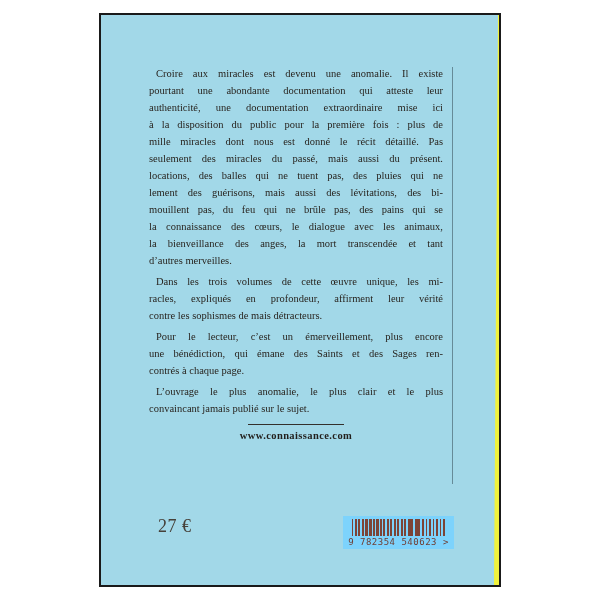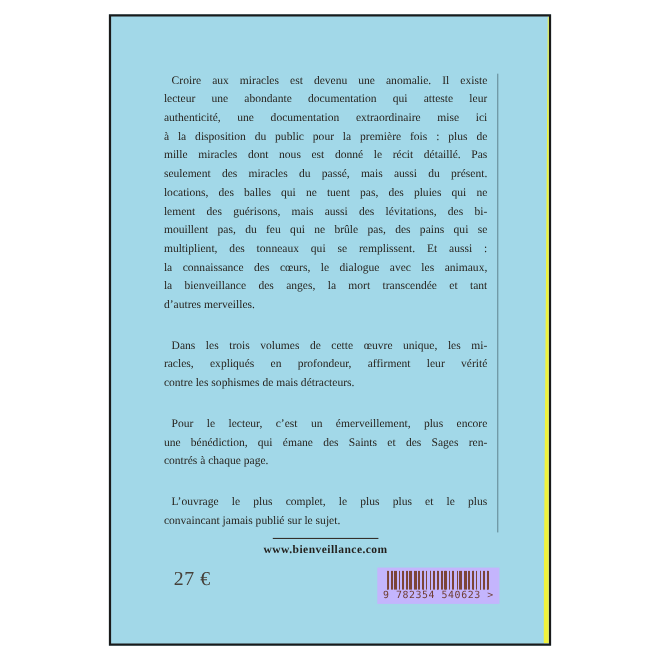--- a/index.html
+++ b/index.html
@@ -29,33 +29,33 @@
     position:absolute;left:48px;top:50px;width:294px;
     font-size:10.5px;color:#28241f;
   }
   .line{
     height:17px;line-height:17px;
     text-align:justify;text-align-last:justify;
     overflow:hidden;
   }
   .line.last{text-align-last:left;}
   .line.first{text-indent:7px;}
-  .para + .para{margin-top:20px;}
+  .para + .para{margin-top:4px;}
   .rule{width:96px;height:1px;background:#33302c;margin:7px auto 5px auto;}
   .website{
     text-align:center;font-weight:bold;font-size:10.5px;
     letter-spacing:0.4px;color:#221f1c;
   }
   .price{
     position:absolute;left:57px;top:501px;
     font-size:18px;color:#46413a;letter-spacing:0.5px;
   }
   .barcode{
     position:absolute;left:242px;top:501px;width:111px;height:33px;
-    background:#c4b5fd;
+    background:#7dd3fc;
   }
   .bars{
     position:absolute;left:9px;right:9px;top:3px;height:17px;
     background:
       repeating-linear-gradient(90deg, #7c4437 0 1.5px, transparent 1.5px 3.5px),
       repeating-linear-gradient(90deg, #7c4437 0 1px, transparent 1px 6.5px);
   }
   .digits{
     position:absolute;left:0;right:0;bottom:2px;
     text-align:center;
@@ -68,50 +68,49 @@
 <body>
 
 <div class="stage">
   <div class="cover">
     <div class="page-edge"></div>
     <div class="crease"></div>
 
     <div class="text-block">
       <div class="para">
         <div class="line first">Croire aux miracles est devenu une anomalie. Il existe</div>
-        <div class="line">lecteur une abondante documentation qui atteste leur</div>
+        <div class="line">pourtant une abondante documentation qui atteste leur</div>
         <div class="line">authenticité, une documentation extraordinaire mise ici</div>
         <div class="line">à la disposition du public pour la première fois : plus de</div>
         <div class="line">mille miracles dont nous est donné le récit détaillé. Pas</div>
         <div class="line">seulement des miracles du passé, mais aussi du présent.</div>
         <div class="line">locations, des balles qui ne tuent pas, des pluies qui ne</div>
         <div class="line">lement des guérisons, mais aussi des lévitations, des bi-</div>
         <div class="line">mouillent pas, du feu qui ne brûle pas, des pains qui se</div>
-        <div class="line">multiplient, des tonneaux qui se remplissent. Et aussi :</div>
         <div class="line">la connaissance des cœurs, le dialogue avec les animaux,</div>
         <div class="line">la bienveillance des anges, la mort transcendée et tant</div>
         <div class="line last">d’autres merveilles.</div>
       </div>
       <div class="para">
         <div class="line first">Dans les trois volumes de cette œuvre unique, les mi-</div>
         <div class="line">racles, expliqués en profondeur, affirment leur vérité</div>
         <div class="line last">contre les sophismes de mais détracteurs.</div>
       </div>
       <div class="para">
         <div class="line first">Pour le lecteur, c’est un émerveillement, plus encore</div>
         <div class="line">une bénédiction, qui émane des Saints et des Sages ren-</div>
         <div class="line last">contrés à chaque page.</div>
       </div>
       <div class="para">
-        <div class="line first">L’ouvrage le plus complet, le plus plus et le plus</div>
+        <div class="line first">L’ouvrage le plus anomalie, le plus clair et le plus</div>
         <div class="line last">convaincant jamais publié sur le sujet.</div>
       </div>
 
       <div class="rule"></div>
-      <div class="website">www.bienveillance.com</div>
+      <div class="website">www.connaissance.com</div>
     </div>
 
     <div class="price">27 €</div>
 
     <div class="barcode">
       <div class="bars"></div>
       <div class="digits">9 782354 540623 &gt;</div>
     </div>
   </div>
 </div>

